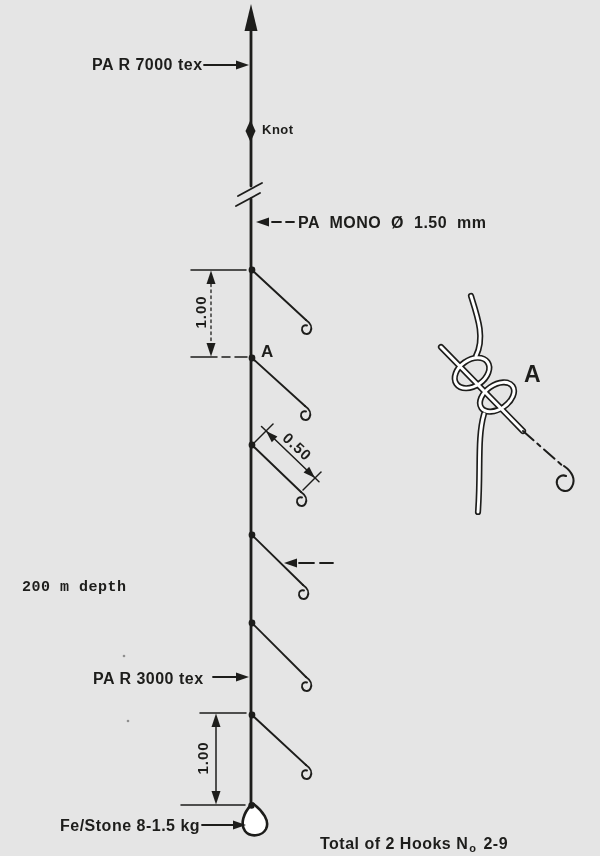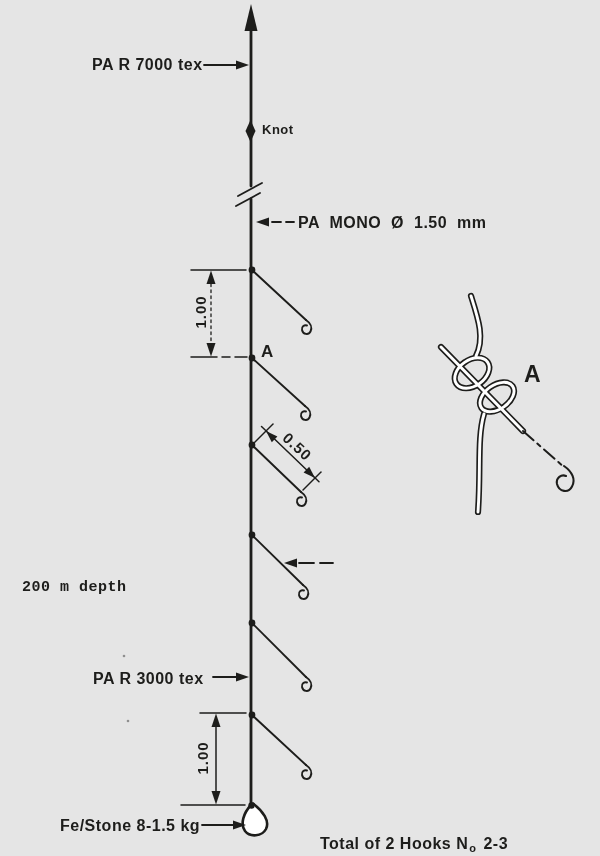--- a/index.html
+++ b/index.html
@@ -170,18 +170,18 @@
   <div class="lbl mono" style="left:22px;top:545px;margin-top:35px;">200 m depth</div>
 
 
   <div class="lbl" style="left:93px;top:670px;text-align:center;">PA R 3000 tex</div>
 
   <div class="lbl dim rot-ccw" style="left:203px;top:758px;">1.00</div>
 
   <div class="lbl" style="left:60px;top:817px;">Fe/Stone 8-1.5 kg</div>
 
   <div class="lbl" style="left:320px;top:835px;">
-    <span>Total of 2 Hooks N</span><span class="sub-o">o</span><span> 2-3</span>
+    <span>Total of 2 Hooks N</span><span class="sub-o">o</span><span> 2-9</span>
   </div>
 
   <div class="lbl big-a" style="left:524px;top:362px;">A</div>
 
 </div>
 
 </body></html>

